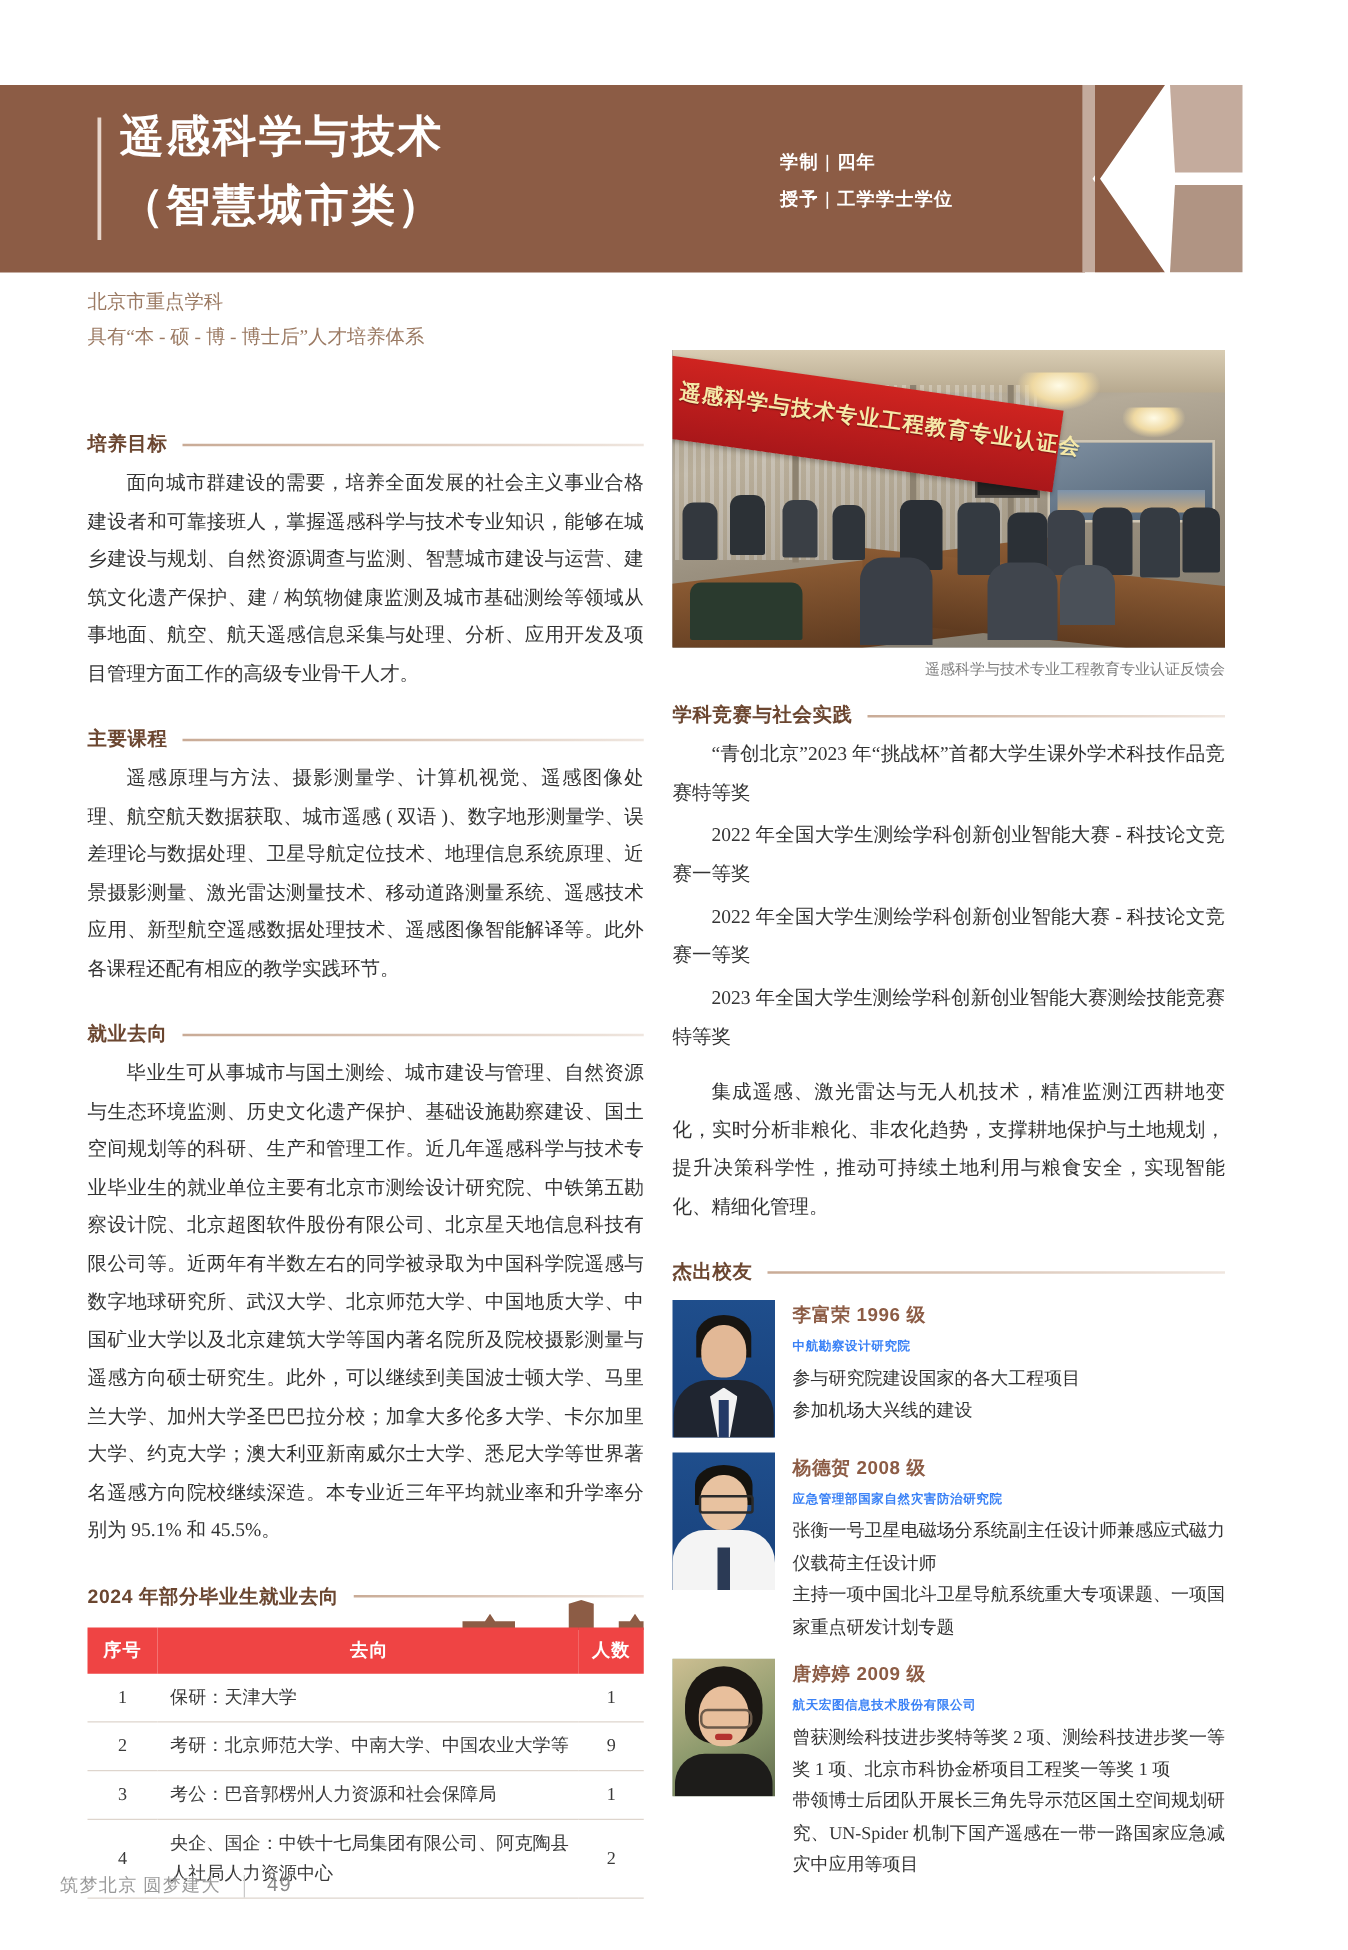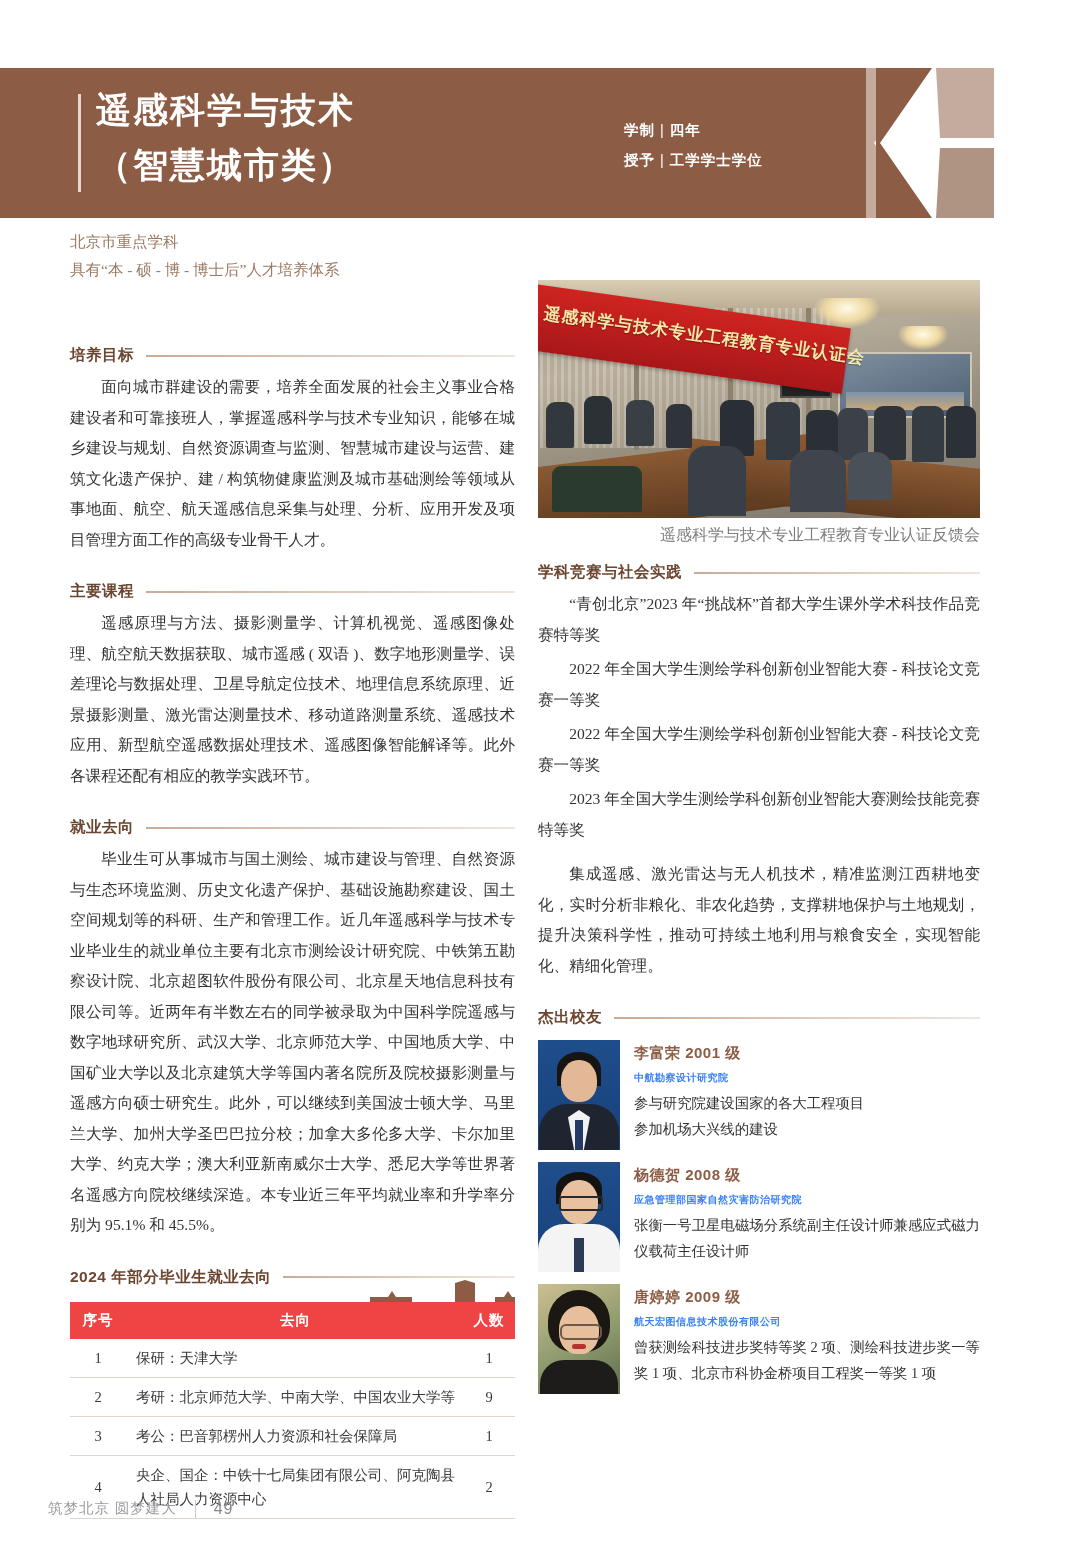--- a/index.html
+++ b/index.html
@@ -113,21 +113,21 @@
     background:radial-gradient(ellipse at 50% 35%,#fffbe6 0%,#efd9a2 45%,rgba(239,217,162,0) 72%);}
   .photo .chand.c1{right:100px;top:18px;}
   .photo .chand.c2{right:32px;top:46px;width:50px;height:24px;}
   .photo .table-l{position:absolute;left:-10px;bottom:0px;width:330px;height:70px;
     background:linear-gradient(to bottom,#8a5a33,#5f3b20);transform:skewY(-7deg);}
   .photo .table-r{position:absolute;right:-10px;bottom:6px;width:300px;height:58px;
     background:linear-gradient(to bottom,#8a5a33,#5f3b20);transform:skewY(6deg);}
   .photo .ppl{position:absolute;bottom:6px;}
   .photo .p{position:absolute;bottom:0;border-radius:9px 9px 2px 2px;}
   .caption{
-    text-align:right;font-size:16px;color:#7d7d7d;margin-top:8px;line-height:18px;
+    text-align:right;font-size:12px;color:#7d7d7d;margin-top:8px;line-height:18px;
   }
 
   
   .tbl-wrap{position:relative;margin-top:14px;}
   .roof{position:absolute;left:0;top:-22px;width:445px;height:24px;}
   table.jobs{border-collapse:collapse;width:445px;position:relative;}
   table.jobs thead th{
     background:#ef4444;color:#ffffff;font-weight:bold;
     font-family:"Liberation Sans","DejaVu Sans",sans-serif;
     font-size:14.5px;padding:9px 0;letter-spacing:1px;
@@ -332,55 +332,57 @@
 
     <div class="alum">
       <div class="alum-photo ap-m">
         <div class="ap-hair" style="top:12px;width:44px;height:34px;background:#171512;border-radius:50% 50% 0 0"></div>
         <div class="ap-head" style="top:20px;width:36px;height:42px;background:#e2b896"></div>
         <div class="ap-body" style="width:80px;height:46px;background:#1f2530;border-radius:28px 28px 0 0"></div>
         <div class="ap-body" style="width:22px;height:40px;background:#f2f2f2;clip-path:polygon(50% 0,100% 18%,72% 100%,28% 100%,0 18%)"></div>
         <div class="ap-body" style="width:8px;height:30px;background:#243a66;bottom:0"></div>
       </div>
       <div class="alum-info">
-        <div class="alum-name">李富荣  2001 级</div>
+        <div class="alum-name">李富荣  1996 级</div>
         <div class="alum-org">中航勘察设计研究院</div>
         <div class="alum-li">参与研究院建设国家的各大工程项目</div>
         <div class="alum-li">参加机场大兴线的建设</div>
       </div>
     </div>
 
     <div class="alum">
       <div class="alum-photo ap-m">
         <div class="ap-hair" style="top:10px;width:46px;height:32px;background:#15130f;border-radius:50% 50% 0 0"></div>
         <div class="ap-head" style="top:18px;width:38px;height:44px;background:#e8c2a0"></div>
         <div class="ap-body" style="width:82px;height:48px;background:#f4f4f4;border-radius:26px 26px 0 0"></div>
         <div class="ap-body" style="width:10px;height:34px;background:#2b3a55;bottom:0"></div>
         <div style="position:absolute;left:21px;top:34px;width:40px;height:11px;border:2px solid #2a2a2a;border-radius:3px"></div>
       </div>
       <div class="alum-info">
         <div class="alum-name">杨德贺  2008 级</div>
         <div class="alum-org">应急管理部国家自然灾害防治研究院</div>
         <div class="alum-li">张衡一号卫星电磁场分系统副主任设计师兼感应式磁力仪载荷主任设计师</div>
+        <div class="alum-li">主持一项中国北斗卫星导航系统重大专项课题、一项国家重点研发计划专题</div>
       </div>
     </div>
 
     <div class="alum">
       <div class="alum-photo ap-f">
         <div style="position:absolute;left:0;top:0;width:100%;height:100%;background:linear-gradient(150deg,#cdbf92,#8d9a6d 55%,#5f6b4c)"></div>
         <div class="ap-hair" style="top:6px;width:62px;height:62px;background:#1b1713;border-radius:50% 50% 40% 40%"></div>
         <div class="ap-head" style="top:22px;width:40px;height:48px;background:#e8bf9c"></div>
         <div style="position:absolute;left:22px;top:40px;width:38px;height:12px;border:2px solid #6b5a4a;border-radius:6px"></div>
         <div style="position:absolute;left:50%;transform:translateX(-50%);top:60px;width:14px;height:5px;background:#b4322f;border-radius:3px"></div>
         <div class="ap-body" style="width:78px;height:34px;background:#1d1c1a;border-radius:24px 24px 0 0"></div>
       </div>
       <div class="alum-info">
         <div class="alum-name">唐婷婷  2009 级</div>
         <div class="alum-org">航天宏图信息技术股份有限公司</div>
         <div class="alum-li">曾获测绘科技进步奖特等奖 2 项、测绘科技进步奖一等奖 1 项、北京市科协金桥项目工程奖一等奖 1 项</div>
+        <div class="alum-li">带领博士后团队开展长三角先导示范区国土空间规划研究、UN-Spider 机制下国产遥感在一带一路国家应急减灾中应用等项目</div>
       </div>
     </div>
   </div>
 </div>
 
 <div class="footer">
   <span>筑梦北京 圆梦建大</span>
   <span class="fsep"></span>
   <span class="pg">49</span>
 </div>

